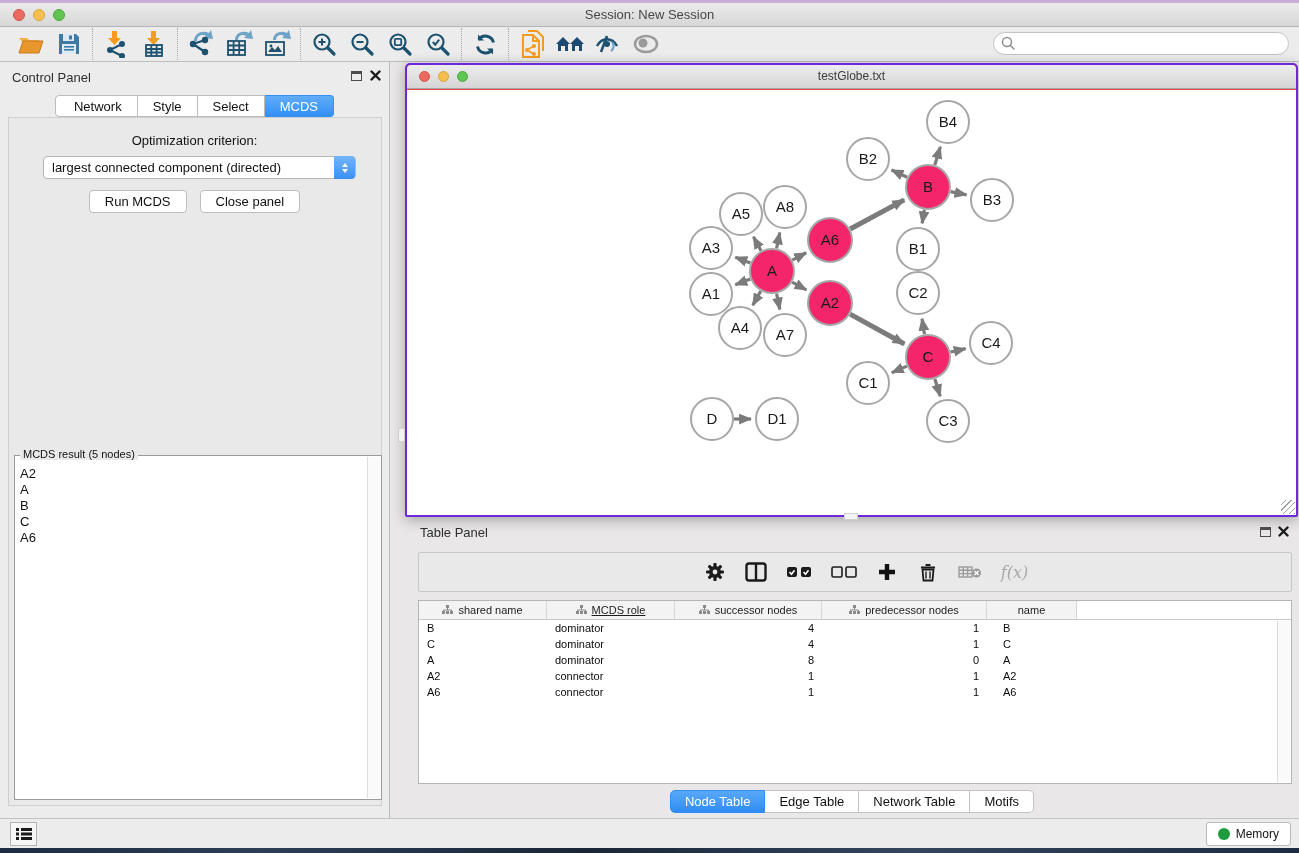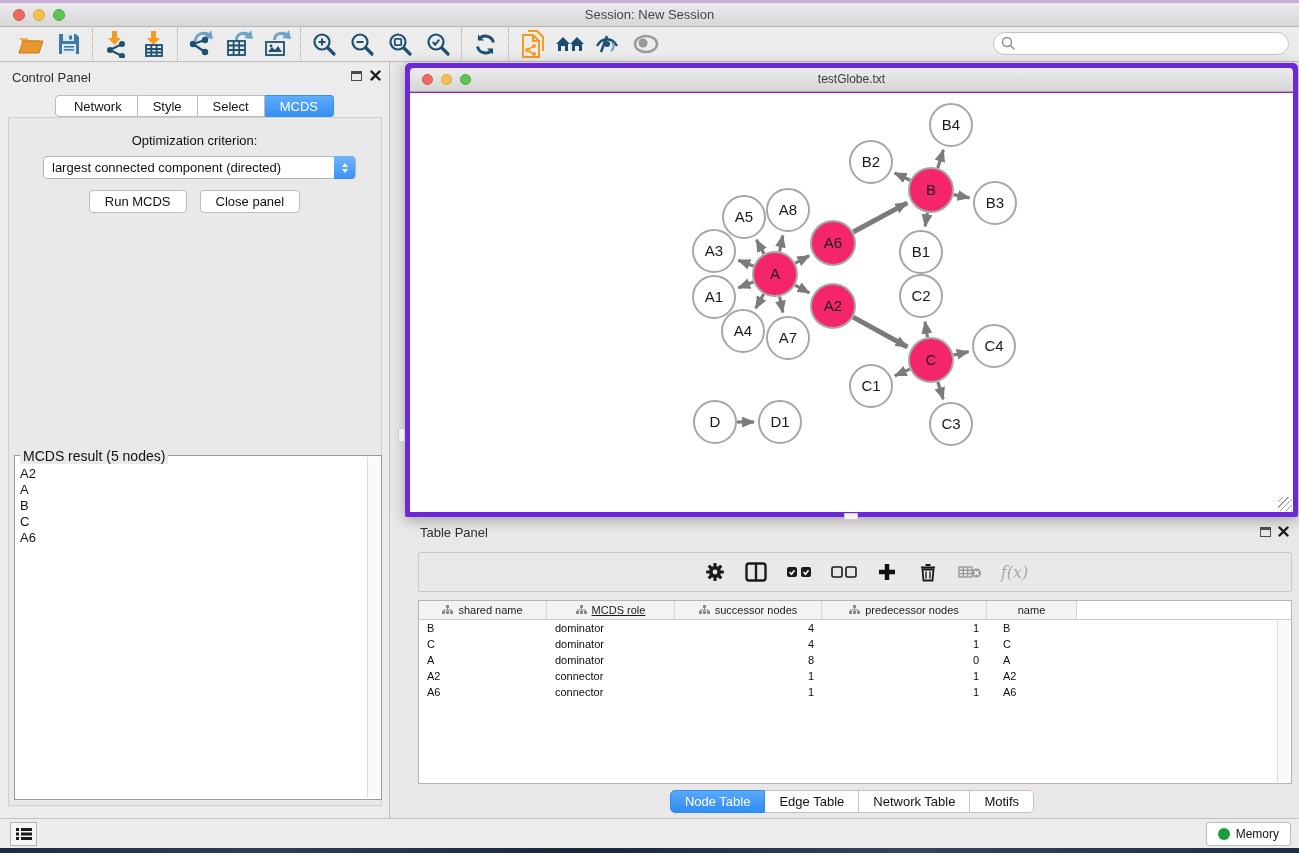--- a/index.html
+++ b/index.html
@@ -79,29 +79,29 @@
     height:23px; padding:0 15px; background:#fff; border:1px solid #bdbdbd; border-radius:4px;
     font-size:13px; color:#111; display:flex; align-items:center; cursor:default;
     font-family:"Liberation Sans", sans-serif;
   }
   .result-box {
     position:absolute; left:14px; top:393px; width:368px; height:345px;
     border:1px solid #9a9a9a; background:#fff;
   }
   .result-legend {
     position:absolute; left:5px; top:-8px; background:#e9e9e9; padding:0 3px;
-    font-size:14px; color:#111;
+    font-size:11px; color:#111;
   }
   .result-list { position:absolute; left:0; top:10px; bottom:2px; right:15px; overflow:hidden; }
   .result-item { font-size:13px; color:#111; line-height:16px; padding-left:5px; }
   .result-scroll { position:absolute; right:1px; top:1px; bottom:1px; width:13px; background:#fafafa; border-left:1px solid #dedede; }
   
   .net-window {
     position:absolute; left:405px; top:63px; width:893px; height:454px;
-    border:5px solid #6d28d9; border-radius:5px 5px 2px 2px; background:#a21caf;
+    border:2px solid #6d28d9; border-radius:5px 5px 2px 2px; background:#ef4444;
     box-shadow:0 3px 14px rgba(0,0,0,.3);
   }
   .net-titlebar {
     position:absolute; left:0; top:0; width:100%; height:24px;
     background:linear-gradient(#ededed,#d5d5d5); border-bottom:1px solid #a6a6a6;
     border-radius:4px 4px 0 0;
   }
   .net-titlebar .title { position:absolute; left:0; right:0; top:4px; text-align:center; font-size:12px; color:#3c3c3c; }
   .ntl { position:absolute; top:6px; width:11px; height:11px; border-radius:50%; }
   .ntl.red { left:12px; background:#ed6a5f; border:1px solid #d35549; }

